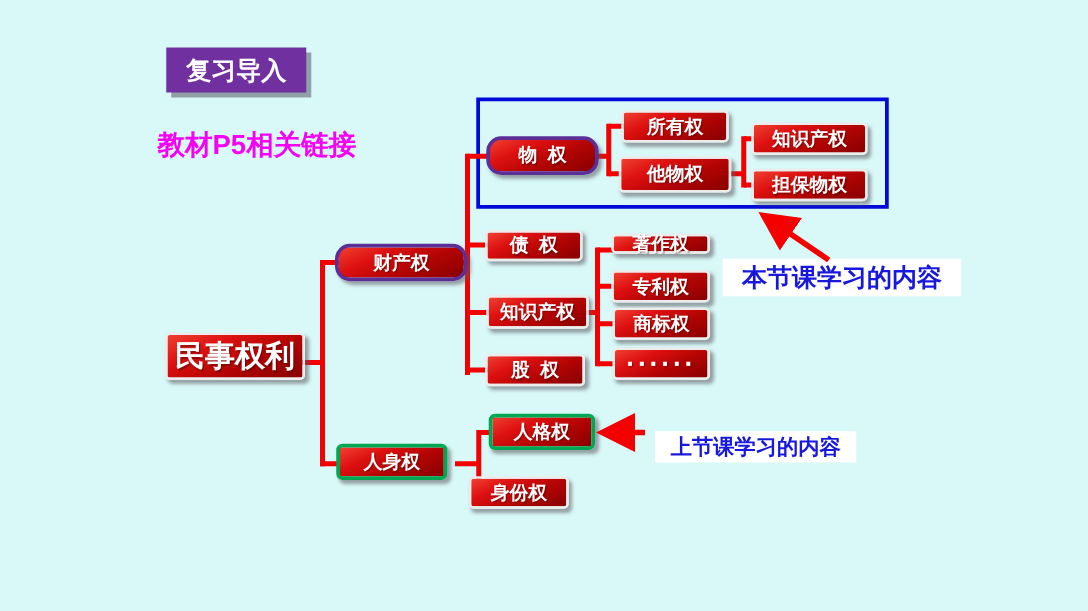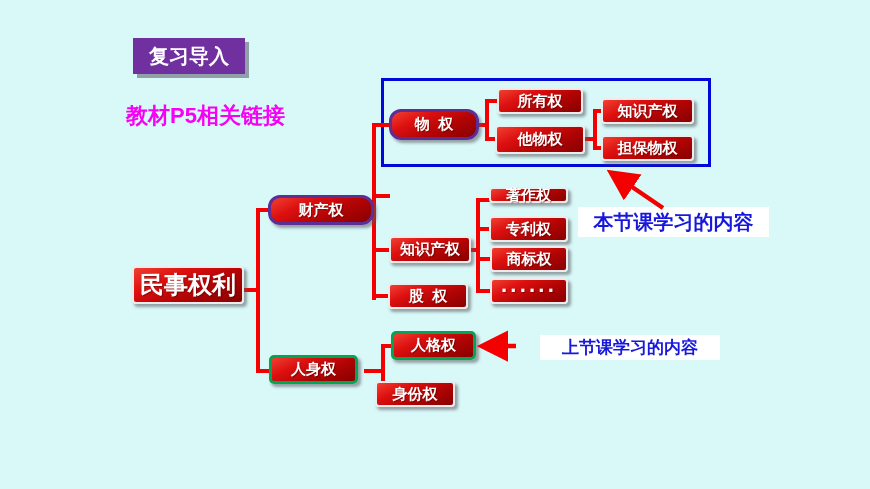--- a/index.html
+++ b/index.html
@@ -42,21 +42,21 @@
   .bluebox{
     position:absolute;left:381px;top:78px;width:330px;height:89px;
     border:3px solid #0009d9;box-sizing:border-box;z-index:2;
   }
   
   .note{
     position:absolute;background:#ffffff;color:#1818dd;font-weight:bold;
     display:flex;align-items:center;justify-content:center;z-index:4;
   }
   .note1{left:578px;top:207px;width:191px;height:30px;font-size:20px;}
-  .note2{left:524px;top:335px;width:180px;height:25px;font-size:17px;margin-left:16px;}
+  .note2{left:524px;top:345px;width:161px;height:25px;font-size:17px;}
   .arrow-layer{position:absolute;left:0;top:0;width:870px;height:489px;z-index:5;pointer-events:none;}
   .node{z-index:4;}
 </style>
 </head>
 <body>
 
 <div class="slide">
 
   <div class="badge">复习导入</div>
   <div class="subtitle">教材P5相关链接</div>
@@ -104,20 +104,21 @@
   <div class="rbox purple-border node" style="left:389px;top:109px;width:90px;height:31px;">物  权</div>
 
   <div class="rbox node" style="left:497px;top:88px;width:86px;height:26px;">所有权</div>
 
   <div class="rbox node" style="left:495px;top:125px;width:90px;height:29px;">他物权</div>
 
   <div class="rbox node" style="left:601px;top:98px;width:93px;height:26px;">知识产权</div>
 
   <div class="rbox node" style="left:601px;top:135px;width:93px;height:26px;">担保物权</div>
 
+  <div class="rbox node" style="left:388px;top:184px;width:78px;height:25px;">债  权</div>
 
   <div class="rbox node" style="left:389px;top:236px;width:82px;height:27px;">知识产权</div>
 
   <div class="rbox node" style="left:489px;top:187px;width:79px;height:16px;">著作权</div>
 
   <div class="rbox node" style="left:489px;top:216px;width:79px;height:26px;">专利权</div>
 
   <div class="rbox node" style="left:490px;top:246px;width:78px;height:26px;">商标权</div>
 
   <div class="rbox dots node" style="left:490px;top:278px;width:78px;height:26px;">······</div>

